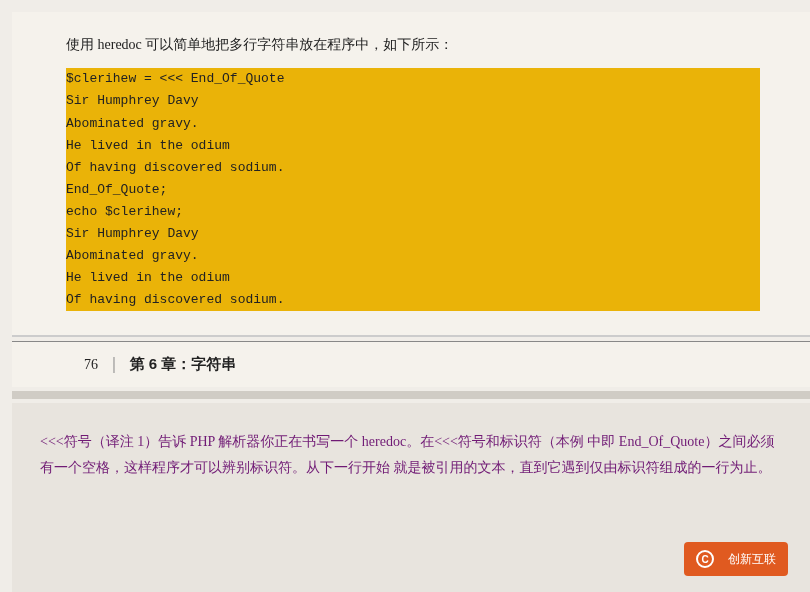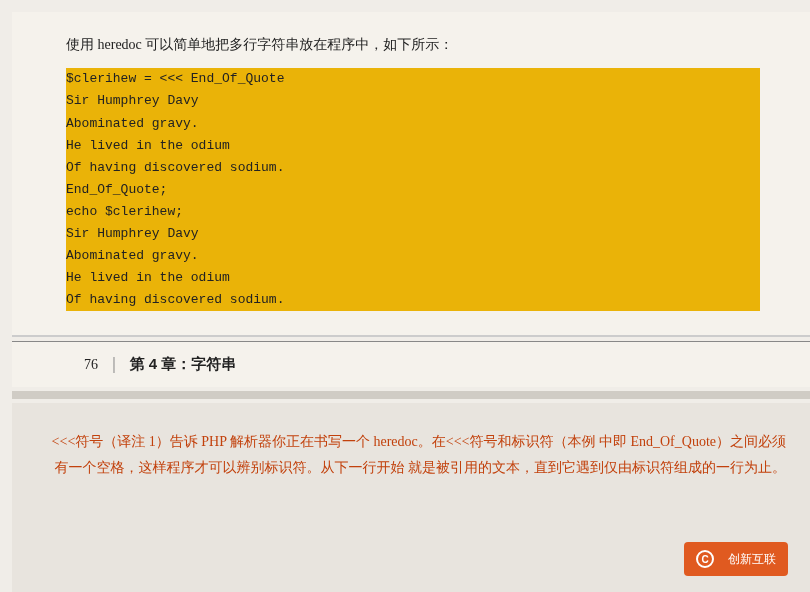--- a/index.html
+++ b/index.html
@@ -66,24 +66,23 @@
     }
 
     .page-bottom {
       background: #e8e4de;
       padding: 22px 24px 18px 24px;
       min-height: 220px;
     }
 
     .bottom-text {
       font-size: 14px;
-      color: #c2410c;
+      color: #701a75;
       line-height: 1.85;
       font-family: "SimSun", "宋体", serif;
-      text-align: right;
     }
 
     .watermark {
       position: absolute;
       bottom: 12px;
       right: 18px;
       display: flex;
       align-items: center;
       gap: 6px;
       background: #e05a20;
@@ -125,21 +124,21 @@
 echo $clerihew;
 Sir Humphrey Davy
 Abominated gravy.
 He lived in the odium
 Of having discovered sodium.</pre>
 </div>
 
 <div class="page-footer">
   <span class="page-number">76</span>
   <span class="footer-divider">｜</span>
-  <span class="chapter-label">第 4 章：字符串</span>
+  <span class="chapter-label">第 6 章：字符串</span>
 </div>
 
 <div class="separator-row"></div>
 
 <div class="page-bottom">
   <p class="bottom-text">&lt;&lt;&lt;符号（译注 1）告诉 PHP 解析器你正在书写一个 heredoc。在&lt;&lt;&lt;符号和标识符（本例
 中即 End_Of_Quote）之间必须有一个空格，这样程序才可以辨别标识符。从下一行开始
 就是被引用的文本，直到它遇到仅由标识符组成的一行为止。</p>
 </div>
 

